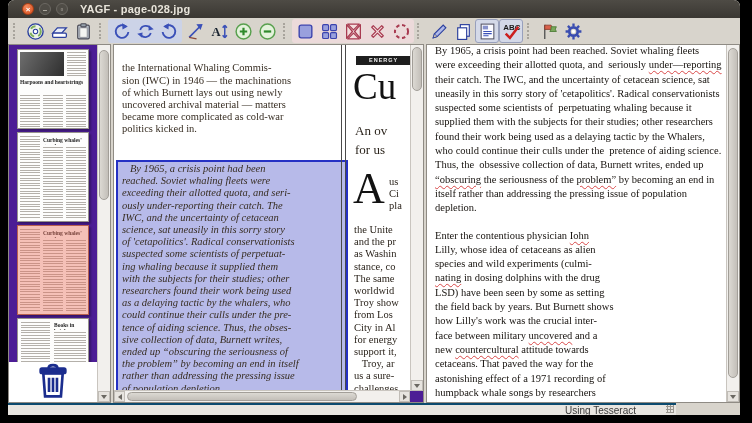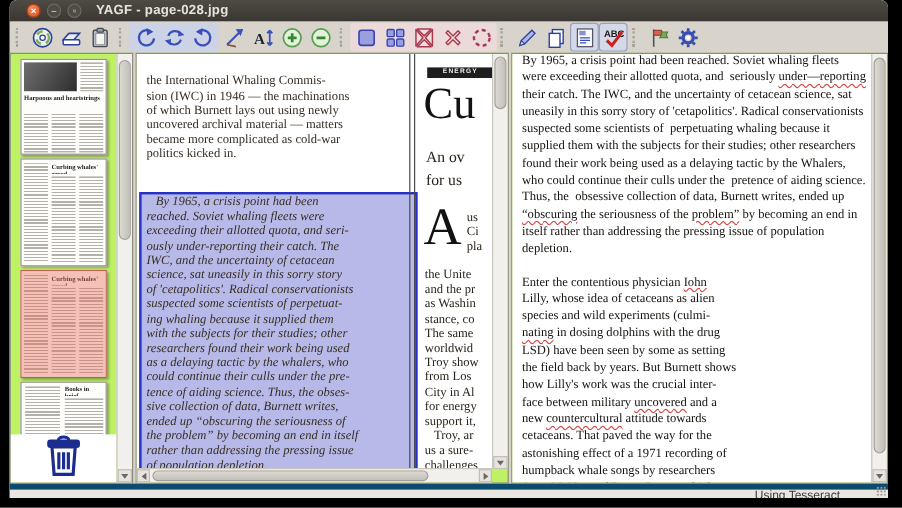--- a/index.html
+++ b/index.html
@@ -25,21 +25,21 @@
   .tgroup.pink{background:#ecdada;}
   .tbtn{width:24px;height:24px;display:flex;align-items:center;justify-content:center;border-radius:3px;}
   .tbtn.pressed{background:#d4d9e8;border:1px solid #98a0bc;box-sizing:border-box;}
   .ticon{display:flex;}
   .ticon svg{width:19px;height:19px;}
   select.lang{width:118px;height:19px;border:1px solid #3747bd;border-radius:2px;background:#fff;
               font-size:11px;padding-left:12px;margin:0 4px;font-family:"Liberation Sans",sans-serif;}
   
   .main{position:absolute;top:44px;left:0;width:732px;height:359px;display:flex;}
   .splitter{width:2px;background:#d8d4cc;}
-  .pane{position:relative;background:#bef264;border:1px solid #8f8b84;box-sizing:border-box;}
+  .pane{position:relative;background:#4c1d95;border:1px solid #8f8b84;box-sizing:border-box;}
   .thumb-pane{width:103px;}
   .doc-pane{width:311px;}
   .text-pane{flex:1;}
   
   .vscroll{position:absolute;top:0;bottom:0;right:0;width:13px;background:#f2f0ed;border-left:1px solid #c9c5bf;box-sizing:border-box;}
   .hscroll{position:absolute;left:0;right:13px;bottom:0;height:12px;background:#f2f0ed;border-top:1px solid #c9c5bf;box-sizing:border-box;}
   .sthumb{position:absolute;background:linear-gradient(90deg,#dcd9d3,#c3bfb9);border:1px solid #a29e98;border-radius:6px;box-sizing:border-box;}
   .hthumb{position:absolute;background:linear-gradient(#dcd9d3,#c3bfb9);border:1px solid #a29e98;border-radius:6px;top:1px;height:9px;box-sizing:border-box;}
   .stepper{position:absolute;background:#e7e4df;border:1px solid #c1bdb7;box-sizing:border-box;}
   .stepper.v{left:0;right:0;height:11px;}
@@ -74,22 +74,22 @@
   .c2drop{position:absolute;left:5px;top:110px;font-size:44px;line-height:46px;color:#121212;}
   .c2droplines{position:absolute;left:41px;top:120px;font-size:10.5px;line-height:12.2px;white-space:pre;}
   .c2lines{position:absolute;left:6px;top:168px;font-size:10.5px;line-height:12.2px;white-space:pre;}
   
   .text-canvas{position:absolute;left:0;top:0;right:13px;bottom:0;background:#fff;overflow:hidden;
                padding:6px 4px 0 8px;}
   .ocr{font:10.5px/14.3px "Liberation Serif",serif;color:#16120e;white-space:pre-wrap;margin-top:-7px;}
   .ocrp{margin:0 0 13px 0;}
   .miss{text-decoration:underline;text-decoration-style:wavy;text-decoration-color:#d84848;
         text-decoration-thickness:1px;text-underline-offset:2px;}
-  .status{position:absolute;left:0;bottom:0;width:732px;height:12px;background:#e9e6e1;
-          border-top:5px solid #0c4a6e;font-size:10px;color:#3a3a3a;line-height:12px;
+  .status{position:absolute;left:0;bottom:0;width:668px;height:12px;background:#e9e6e1;
+          border-top:2px solid #0c4a6e;font-size:10px;color:#3a3a3a;line-height:12px;
           text-align:right;padding-right:40px;box-sizing:border-box;}
   .grip{position:absolute;right:2px;bottom:2px;width:8px;height:8px;
         background:radial-gradient(circle,#9a968f 1px,transparent 1.2px) 0 0/3px 3px;}
 </style>
 </head>
 <body>
 
 <div id="window">
 
   <div class="titlebar">

